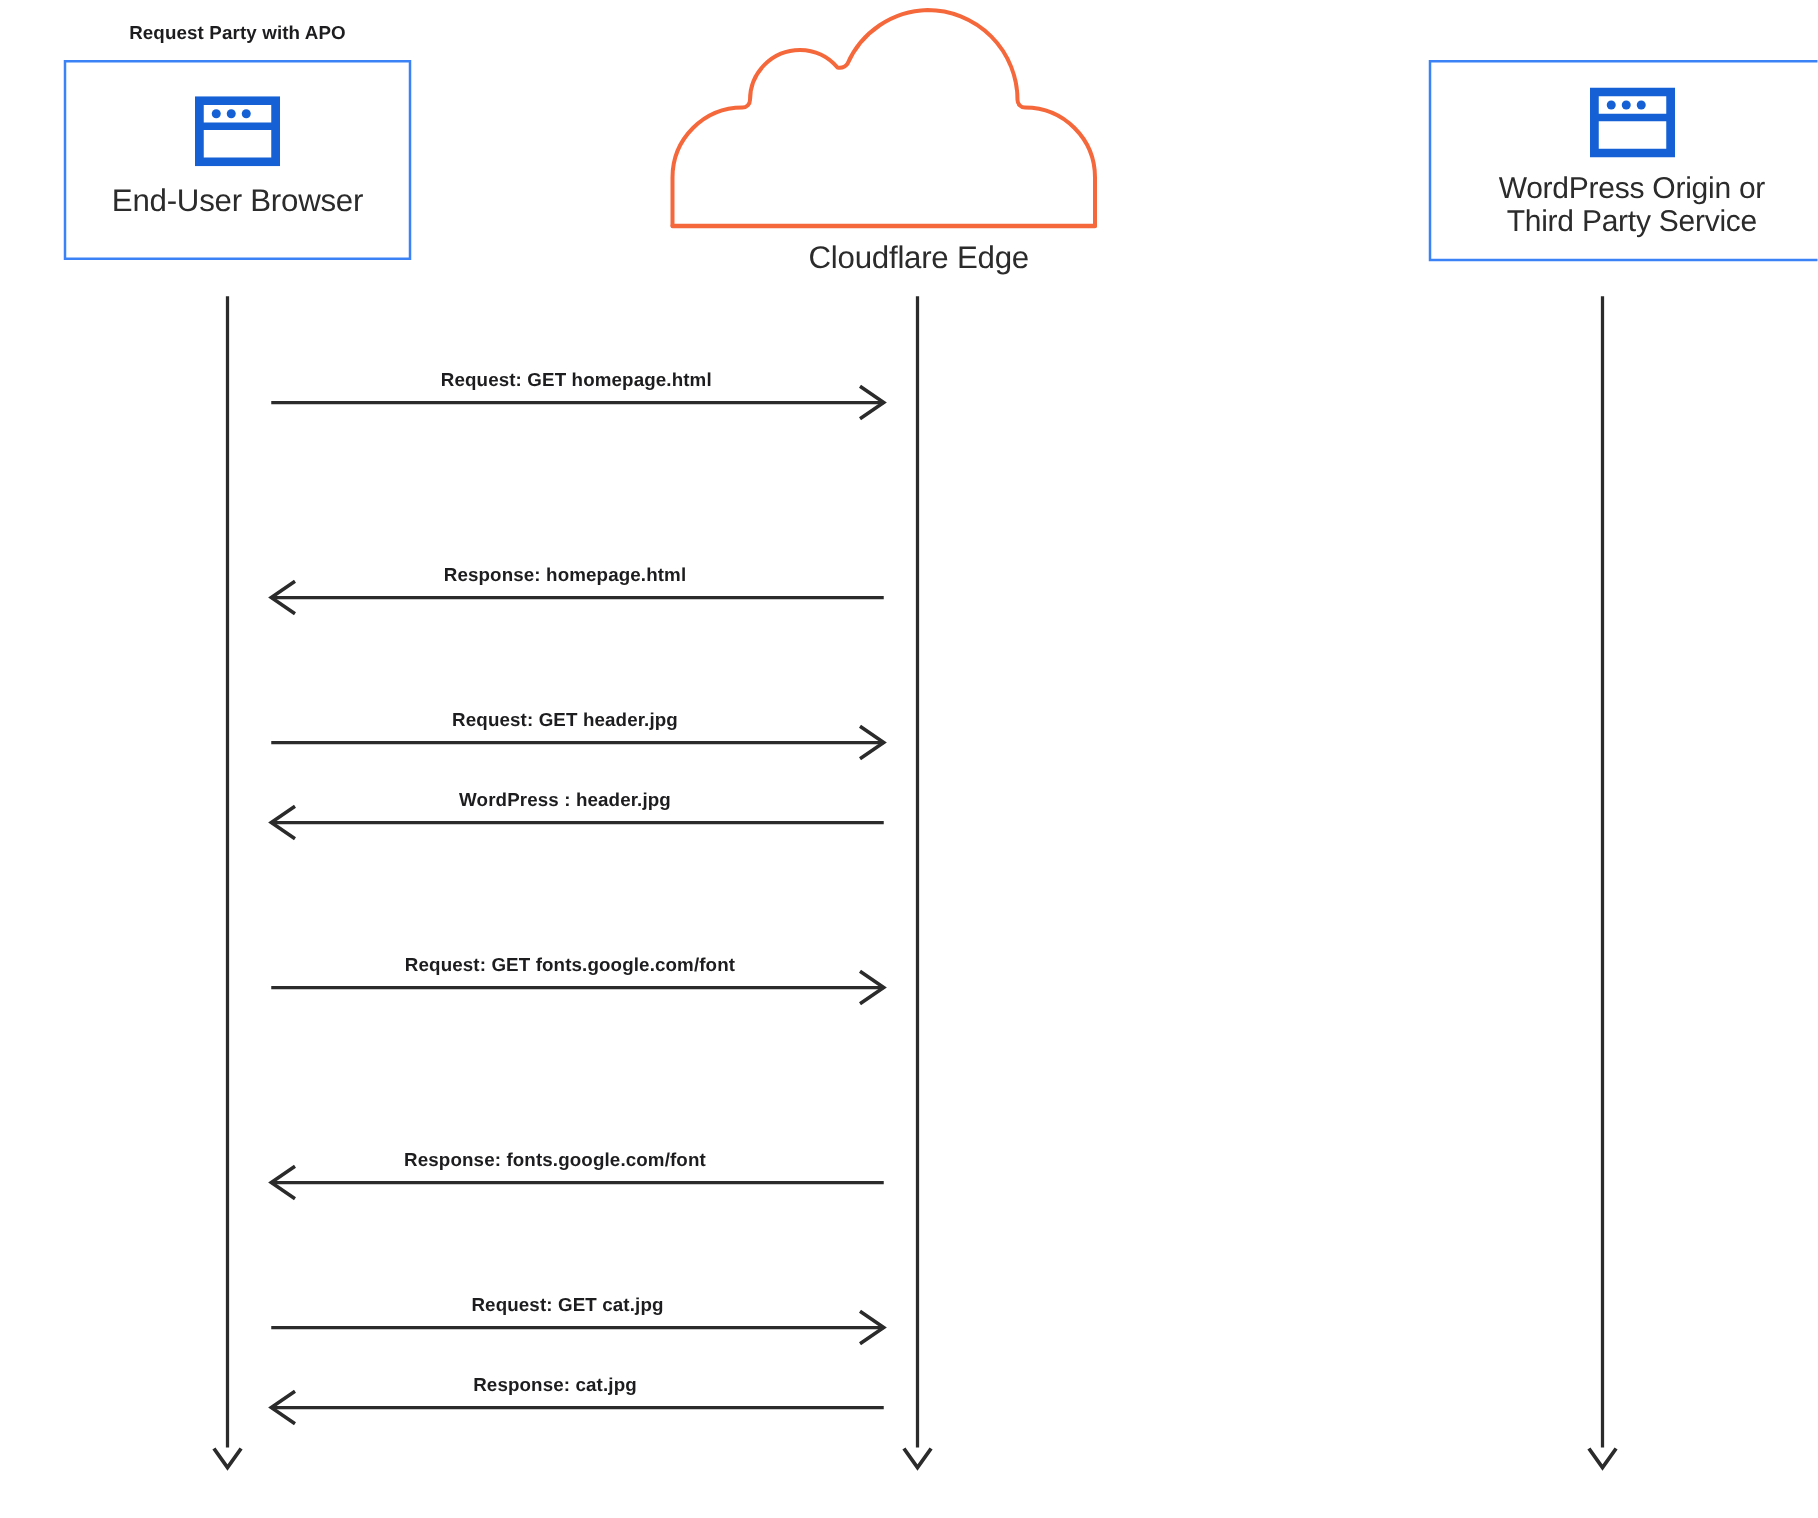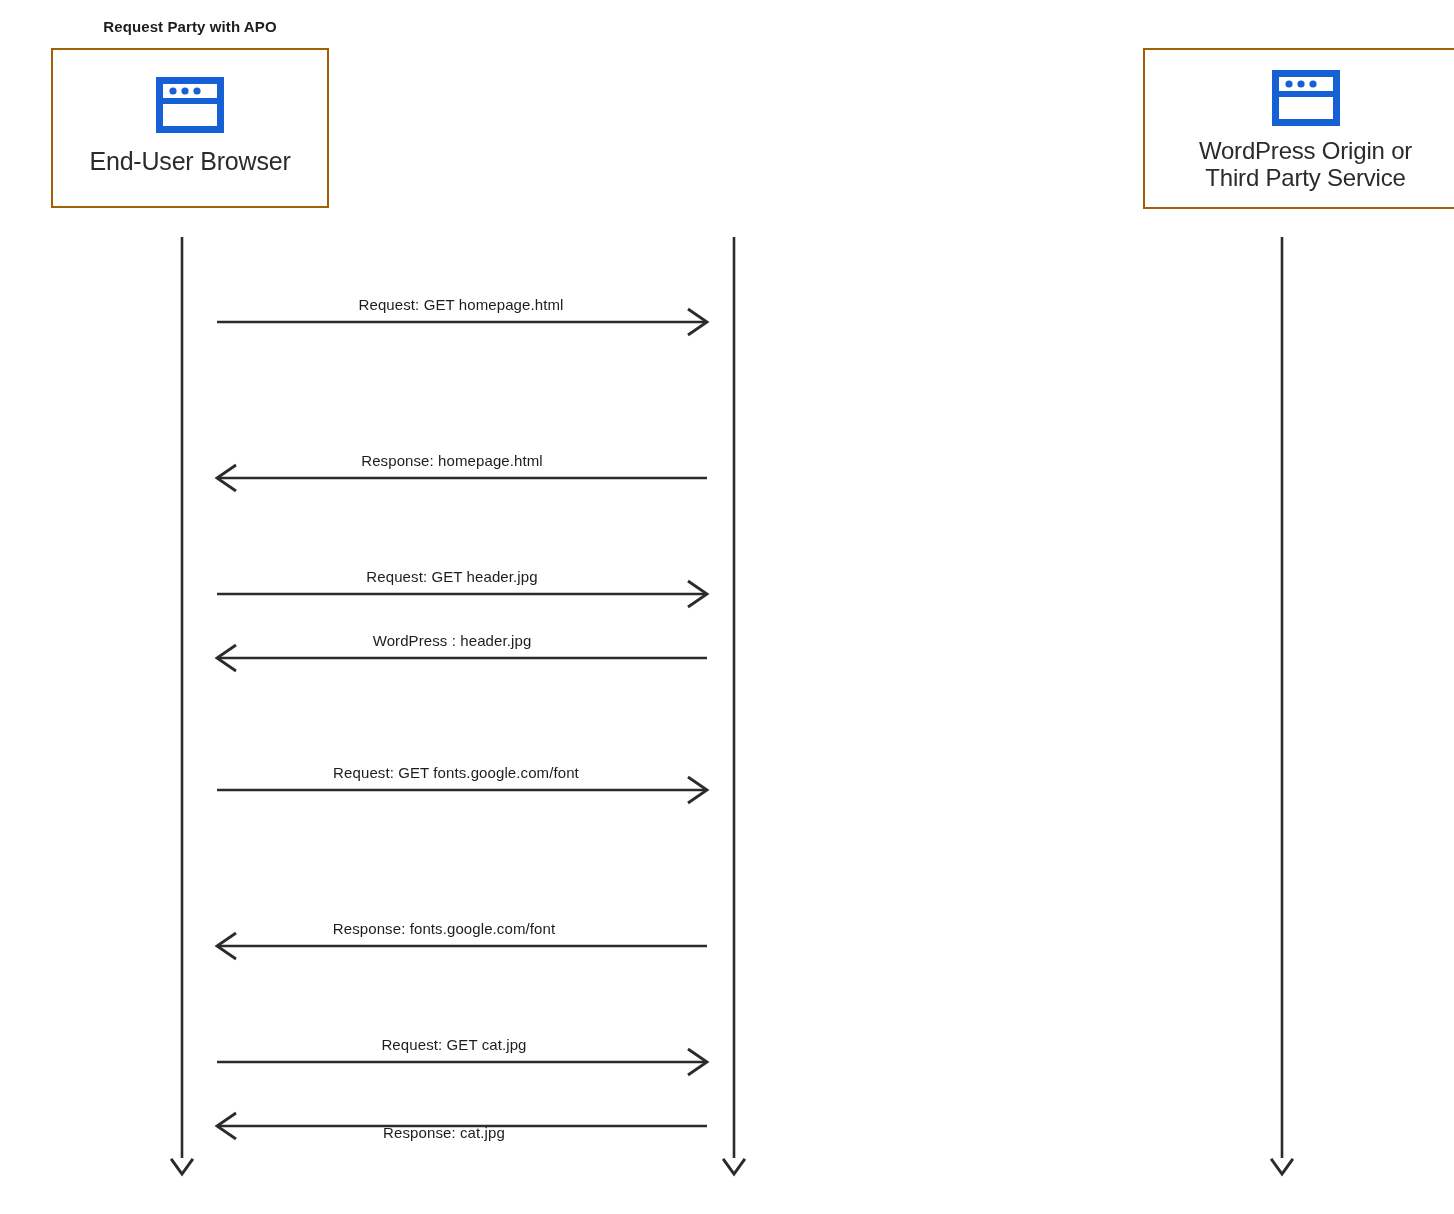--- a/index.html
+++ b/index.html
@@ -35,21 +35,21 @@
     font-size: 15px;
     font-weight: bold;
     letter-spacing: .1px;
     color: #1d1d1f;
   }
 
   
   .actor-box {
     position: absolute;
     box-sizing: border-box;
-    border: 2px solid #a16207;
+    border: 2px solid #3b82f6;
     background: #ffffff;
     display: flex;
     flex-direction: column;
     align-items: center;
     justify-content: flex-start;
   }
   #actor-browser {
     left: 51px;
     top: 48px;
     width: 278px;
@@ -104,21 +104,21 @@
     top: 0;
     width: 1454px;
     height: 1214px;
     pointer-events: none;
   }
 
   
   .msg-label {
     position: absolute;
     font-size: 15px;
-    font-weight: normal;
+    font-weight: bold;
     color: #1d1d1f;
     letter-spacing: .1px;
     white-space: nowrap;
     transform: translateX(-50%);
   }
 </style>
 </head>
 <body>
 
 <div id="canvas">
@@ -131,20 +131,40 @@
         <rect x="3.5" y="3.5" width="61" height="49" fill="none" stroke="#1560D4" stroke-width="7"></rect>
         <line x1="3.5" y1="24" x2="64.5" y2="24" stroke="#1560D4" stroke-width="6"></line>
         <circle cx="17" cy="14" r="3.6" fill="#1560D4"></circle>
         <circle cx="29" cy="14" r="3.6" fill="#1560D4"></circle>
         <circle cx="41" cy="14" r="3.6" fill="#1560D4"></circle>
       </svg>
     </span>
     <div class="actor-label">End-User Browser</div>
   </div>
 
+  <div id="actor-cloud">
+    <span class="cloud-shape">
+      <svg width="404" height="185" viewBox="0 0 404 185" aria-hidden="true">
+        <path d="M5 179
+                 L5 140
+                 A56 56 0 0 1 61 84
+                 A6 6 0 0 0 67 78
+                 A40 40 0 0 1 107 38
+                 A40 40 0 0 1 137 52
+                 A8 8 0 0 0 145 49
+                 A72 72 0 0 1 209 6
+                 A72 72 0 0 1 281 78
+                 A6 6 0 0 0 287 84
+                 A56 56 0 0 1 343 140
+                 L343 179 Z" fill="none" stroke="#F4683C" stroke-width="3.2" stroke-linejoin="round" stroke-linecap="round"></path>
+        <line x1="5" y1="178.5" x2="343" y2="178.5" stroke="#F4683C" stroke-width="3.2" stroke-linecap="round"></line>
+      </svg>
+    </span>
+    <div class="cloud-label">Cloudflare Edge</div>
+  </div>
 
   <div class="actor-box" id="actor-origin">
     <span class="actor-icon">
       <svg width="68" height="56" viewBox="0 0 68 56" aria-hidden="true">
         <rect x="3.5" y="3.5" width="61" height="49" fill="none" stroke="#1560D4" stroke-width="7"></rect>
         <line x1="3.5" y1="24" x2="64.5" y2="24" stroke="#1560D4" stroke-width="6"></line>
         <circle cx="17" cy="14" r="3.6" fill="#1560D4"></circle>
         <circle cx="29" cy="14" r="3.6" fill="#1560D4"></circle>
         <circle cx="41" cy="14" r="3.6" fill="#1560D4"></circle>
       </svg>
@@ -189,16 +209,16 @@
   </svg>
 
   <div id="msg-labels">
       <div class="msg-label" style="left: 461px; top: 296px;">Request: GET homepage.html</div>
       <div class="msg-label" style="left: 452px; top: 452px;">Response: homepage.html</div>
       <div class="msg-label" style="left: 452px; top: 568px;">Request: GET header.jpg</div>
       <div class="msg-label" style="left: 452px; top: 632px;">WordPress : header.jpg</div>
       <div class="msg-label" style="left: 456px; top: 764px;">Request: GET fonts.google.com/font</div>
       <div class="msg-label" style="left: 444px; top: 920px;">Response: fonts.google.com/font</div>
       <div class="msg-label" style="left: 444px; top: 1036px; margin-left: 10px;">Request: GET cat.jpg</div>
-      <div class="msg-label" style="left: 444px; top: 1124px;">Response: cat.jpg</div>
+      <div class="msg-label" style="left: 444px; top: 1100px;">Response: cat.jpg</div>
     </div>
 
 </div>
 
 </body></html>

